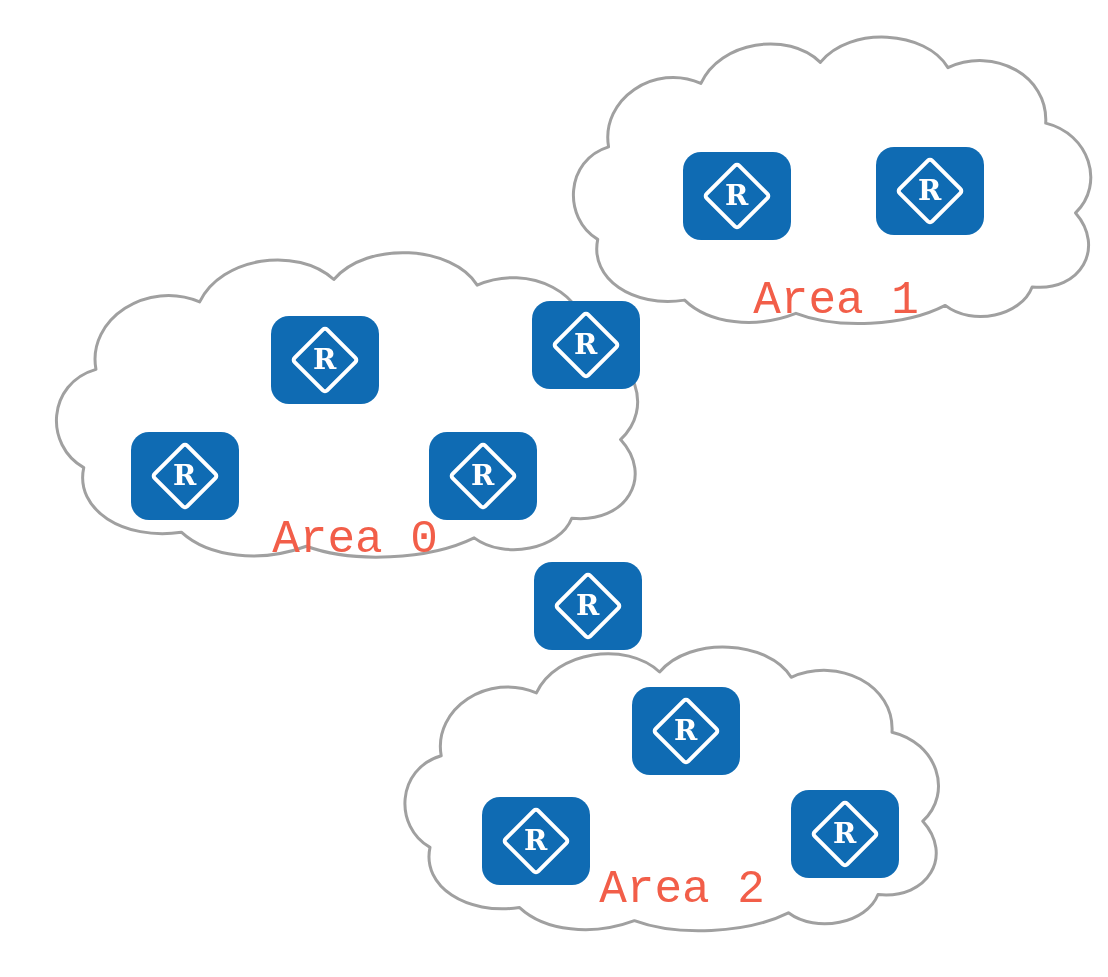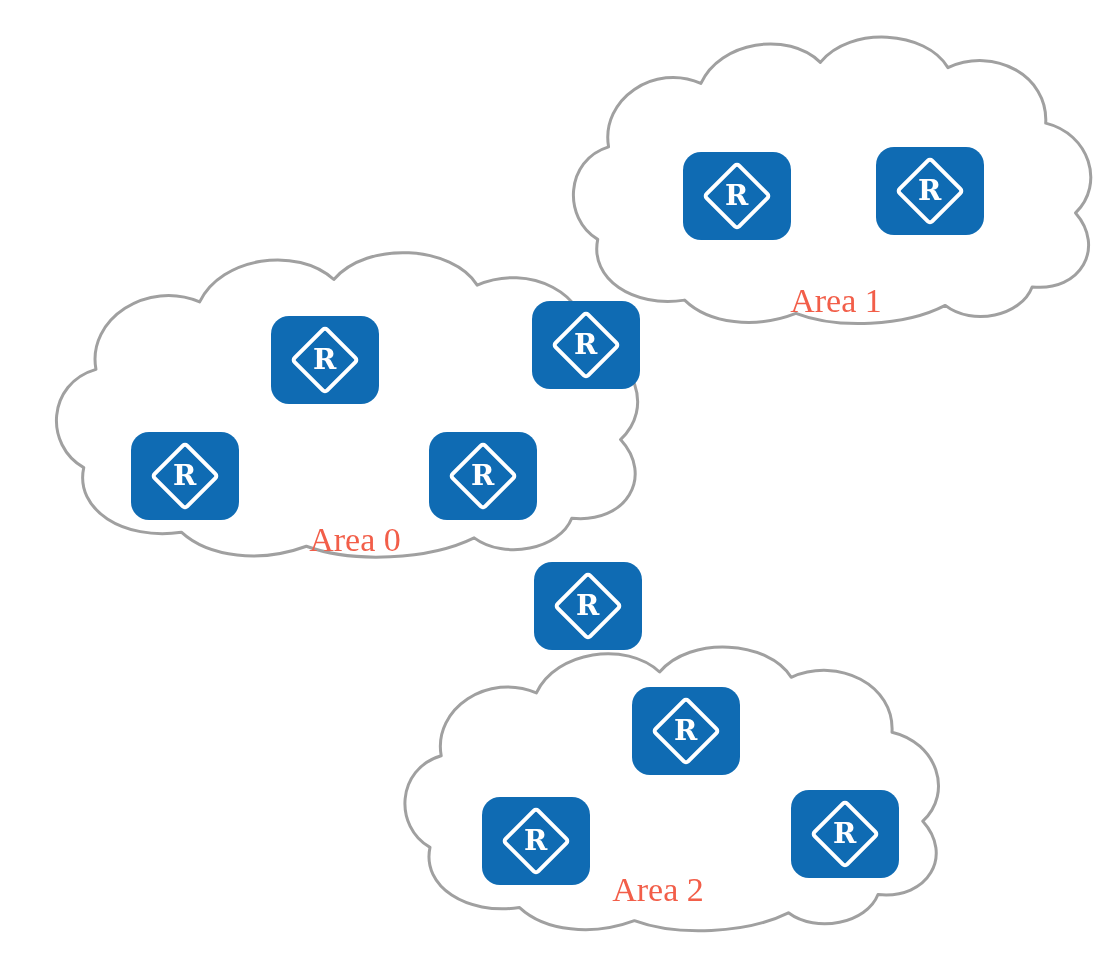--- a/index.html
+++ b/index.html
@@ -29,22 +29,22 @@
     fill: #ffffff;
     stroke: var(--cloud-stroke);
     stroke-width: 3;
     stroke-linejoin: round;
   }
   .area-label {
     position: absolute;
     z-index: 1;
     transform: translate(-50%, -50%);
     color: var(--label-color);
-    font-family: Liberation Serif, serif;
-    font-size: 34px;
+    font-family: Liberation Mono, monospace;
+    font-size: 46px;
     white-space: nowrap;
   }
   .router {
     position: absolute;
     z-index: 2;
     width: 108px;
     height: 88px;
     background: var(--router-fill);
     border-radius: 18px;
     display: flex;
@@ -91,21 +91,21 @@
         C 73 114, 56 112, 47 103
         Z"></path>
     </defs>
     <use href="#cloud-shape" class="cloud" transform="translate(557,28) scale(2.715,2.642)"></use>
     <use href="#cloud-shape" class="cloud" transform="translate(38,243) scale(3.05,2.808)"></use>
     <use href="#cloud-shape" class="cloud" transform="translate(388,638) scale(2.8,2.617)"></use>
   </svg>
 
   <div class="area-label" style="left:836px; top:301px;">Area 1</div>
   <div class="area-label" style="left:336px; top:540px;margin-left:19px;">Area 0</div>
-  <div class="area-label" style="left:658px; top:890px;">Area 2</div>
+  <div class="area-label" style="left:682px; top:890px;">Area 2</div>
 
   <div class="router" style="left:683px; top:152px;">
     <div class="diamond">
       <span class="r-glyph">R</span>
     </div>
   </div>
   <div class="router" style="left:876px; top:147px;">
     <div class="diamond">
       <span class="r-glyph">R</span>
     </div>

